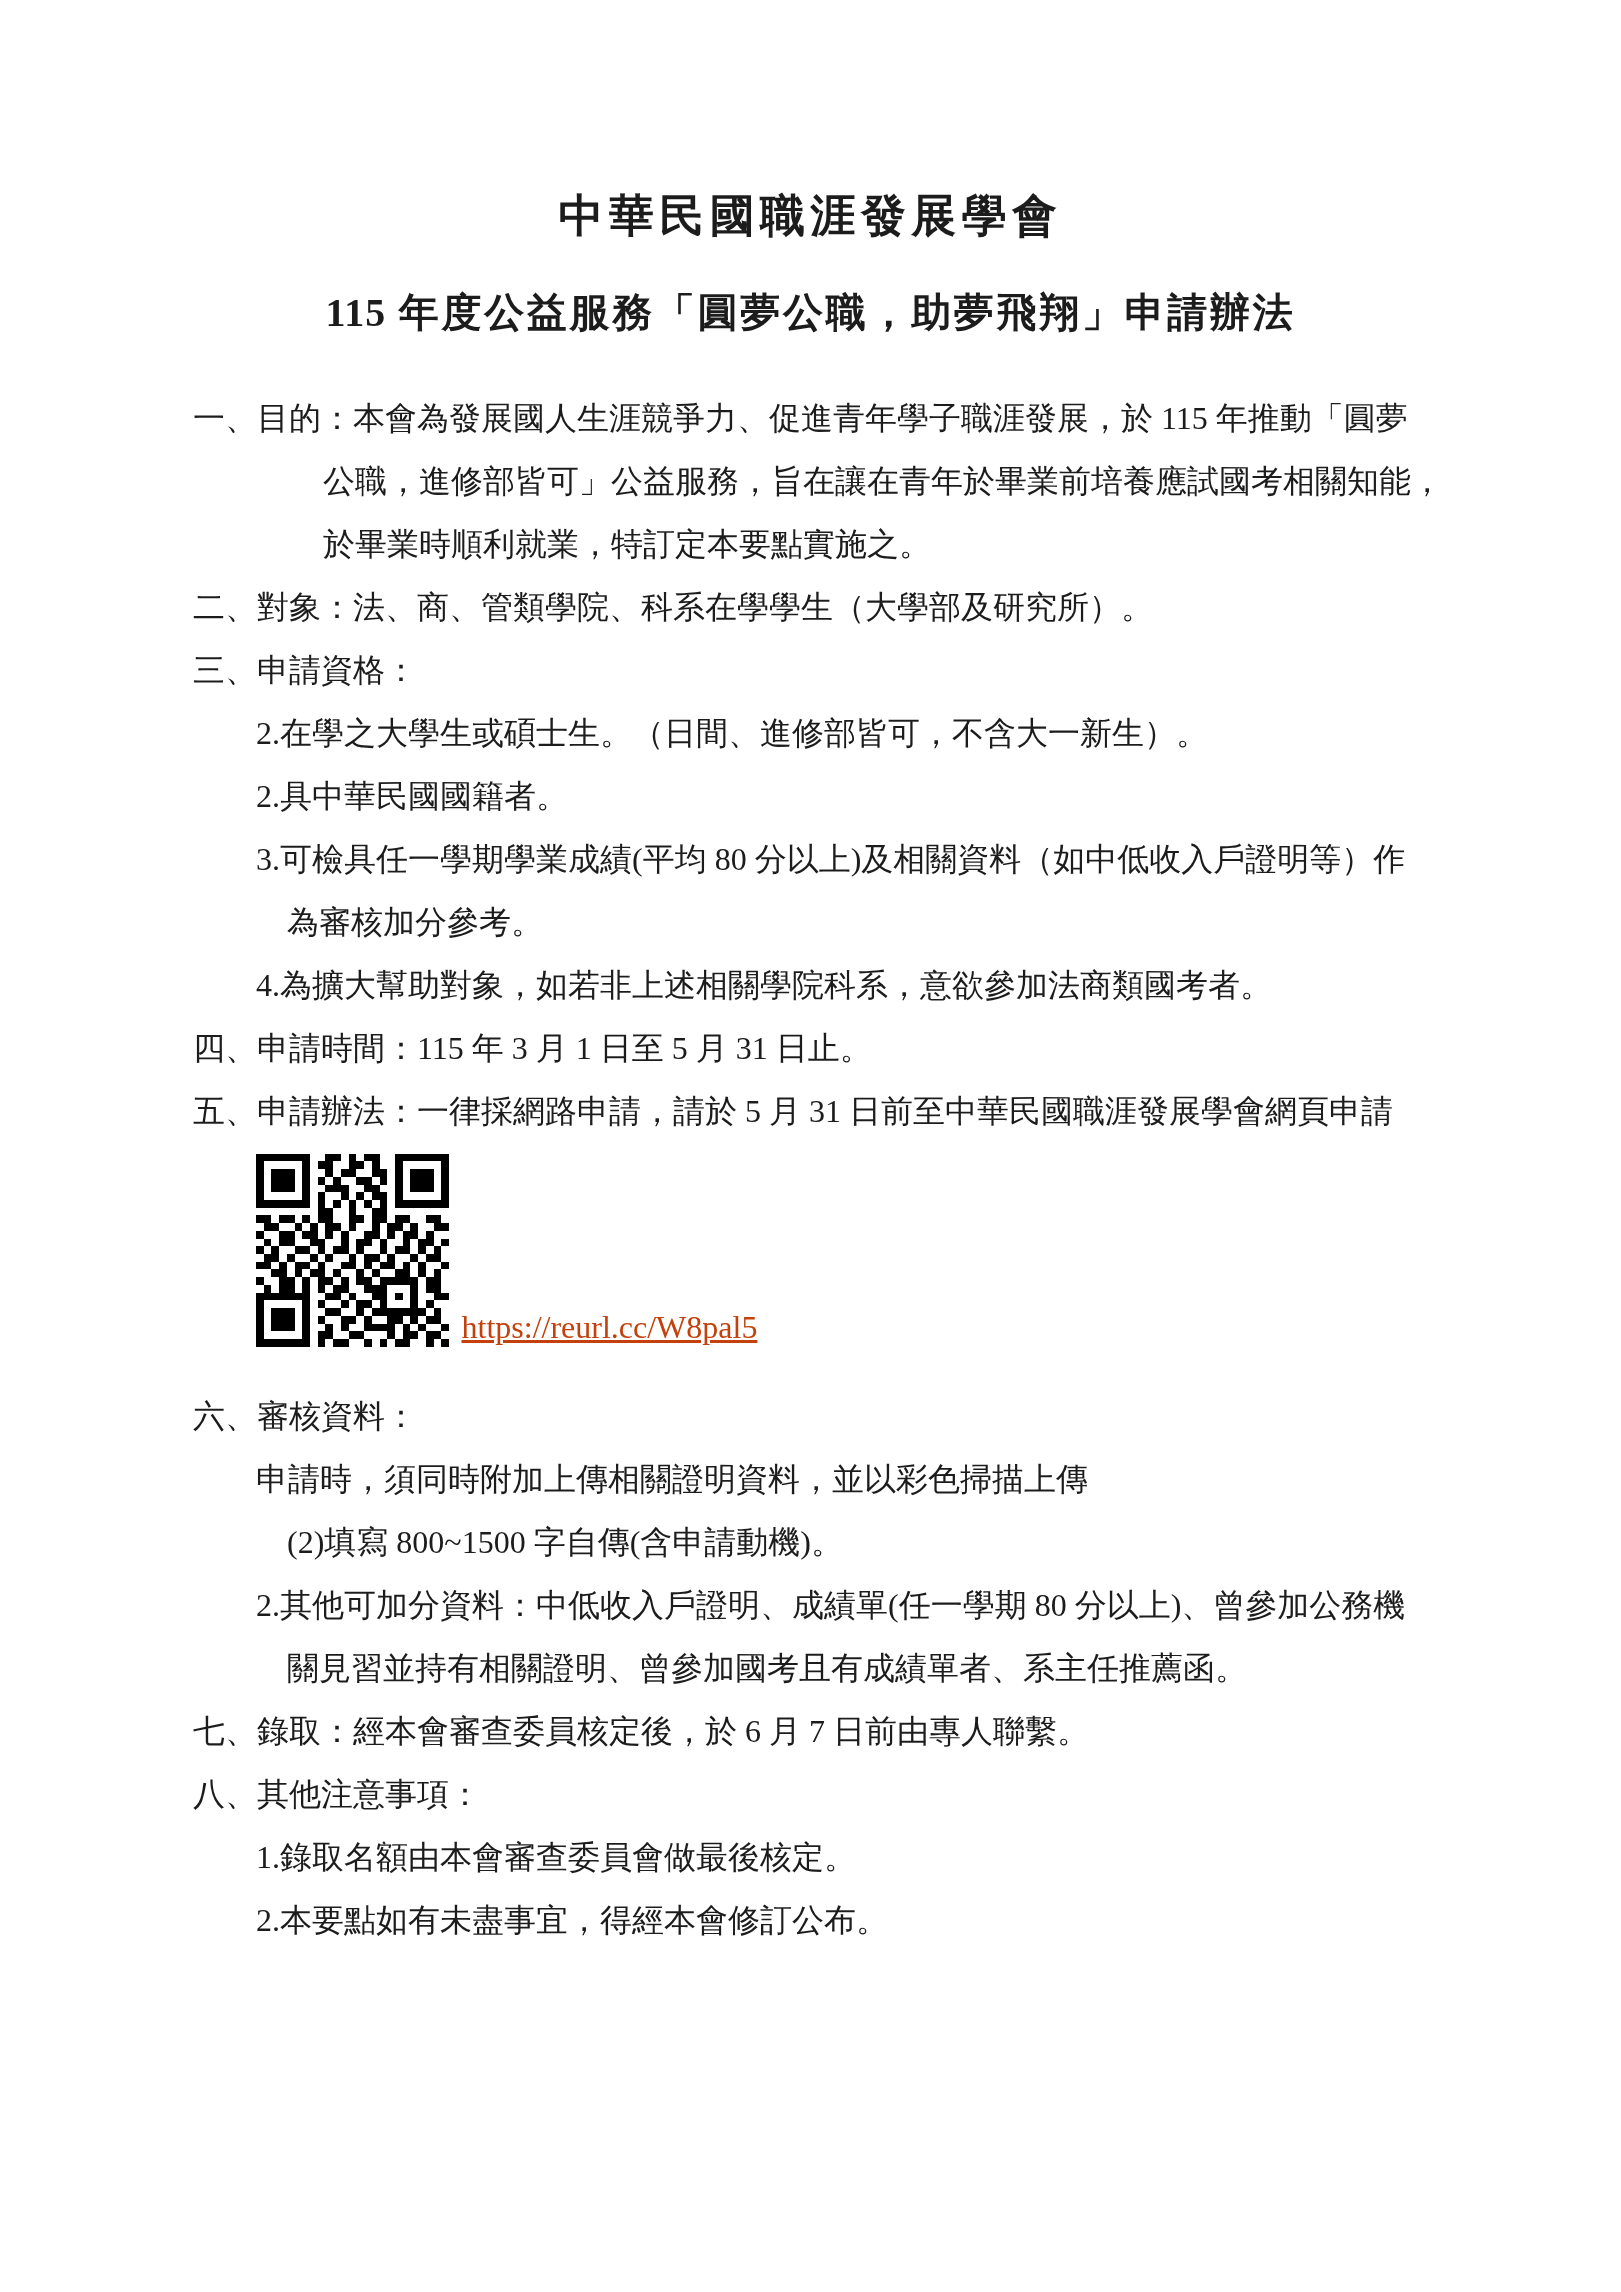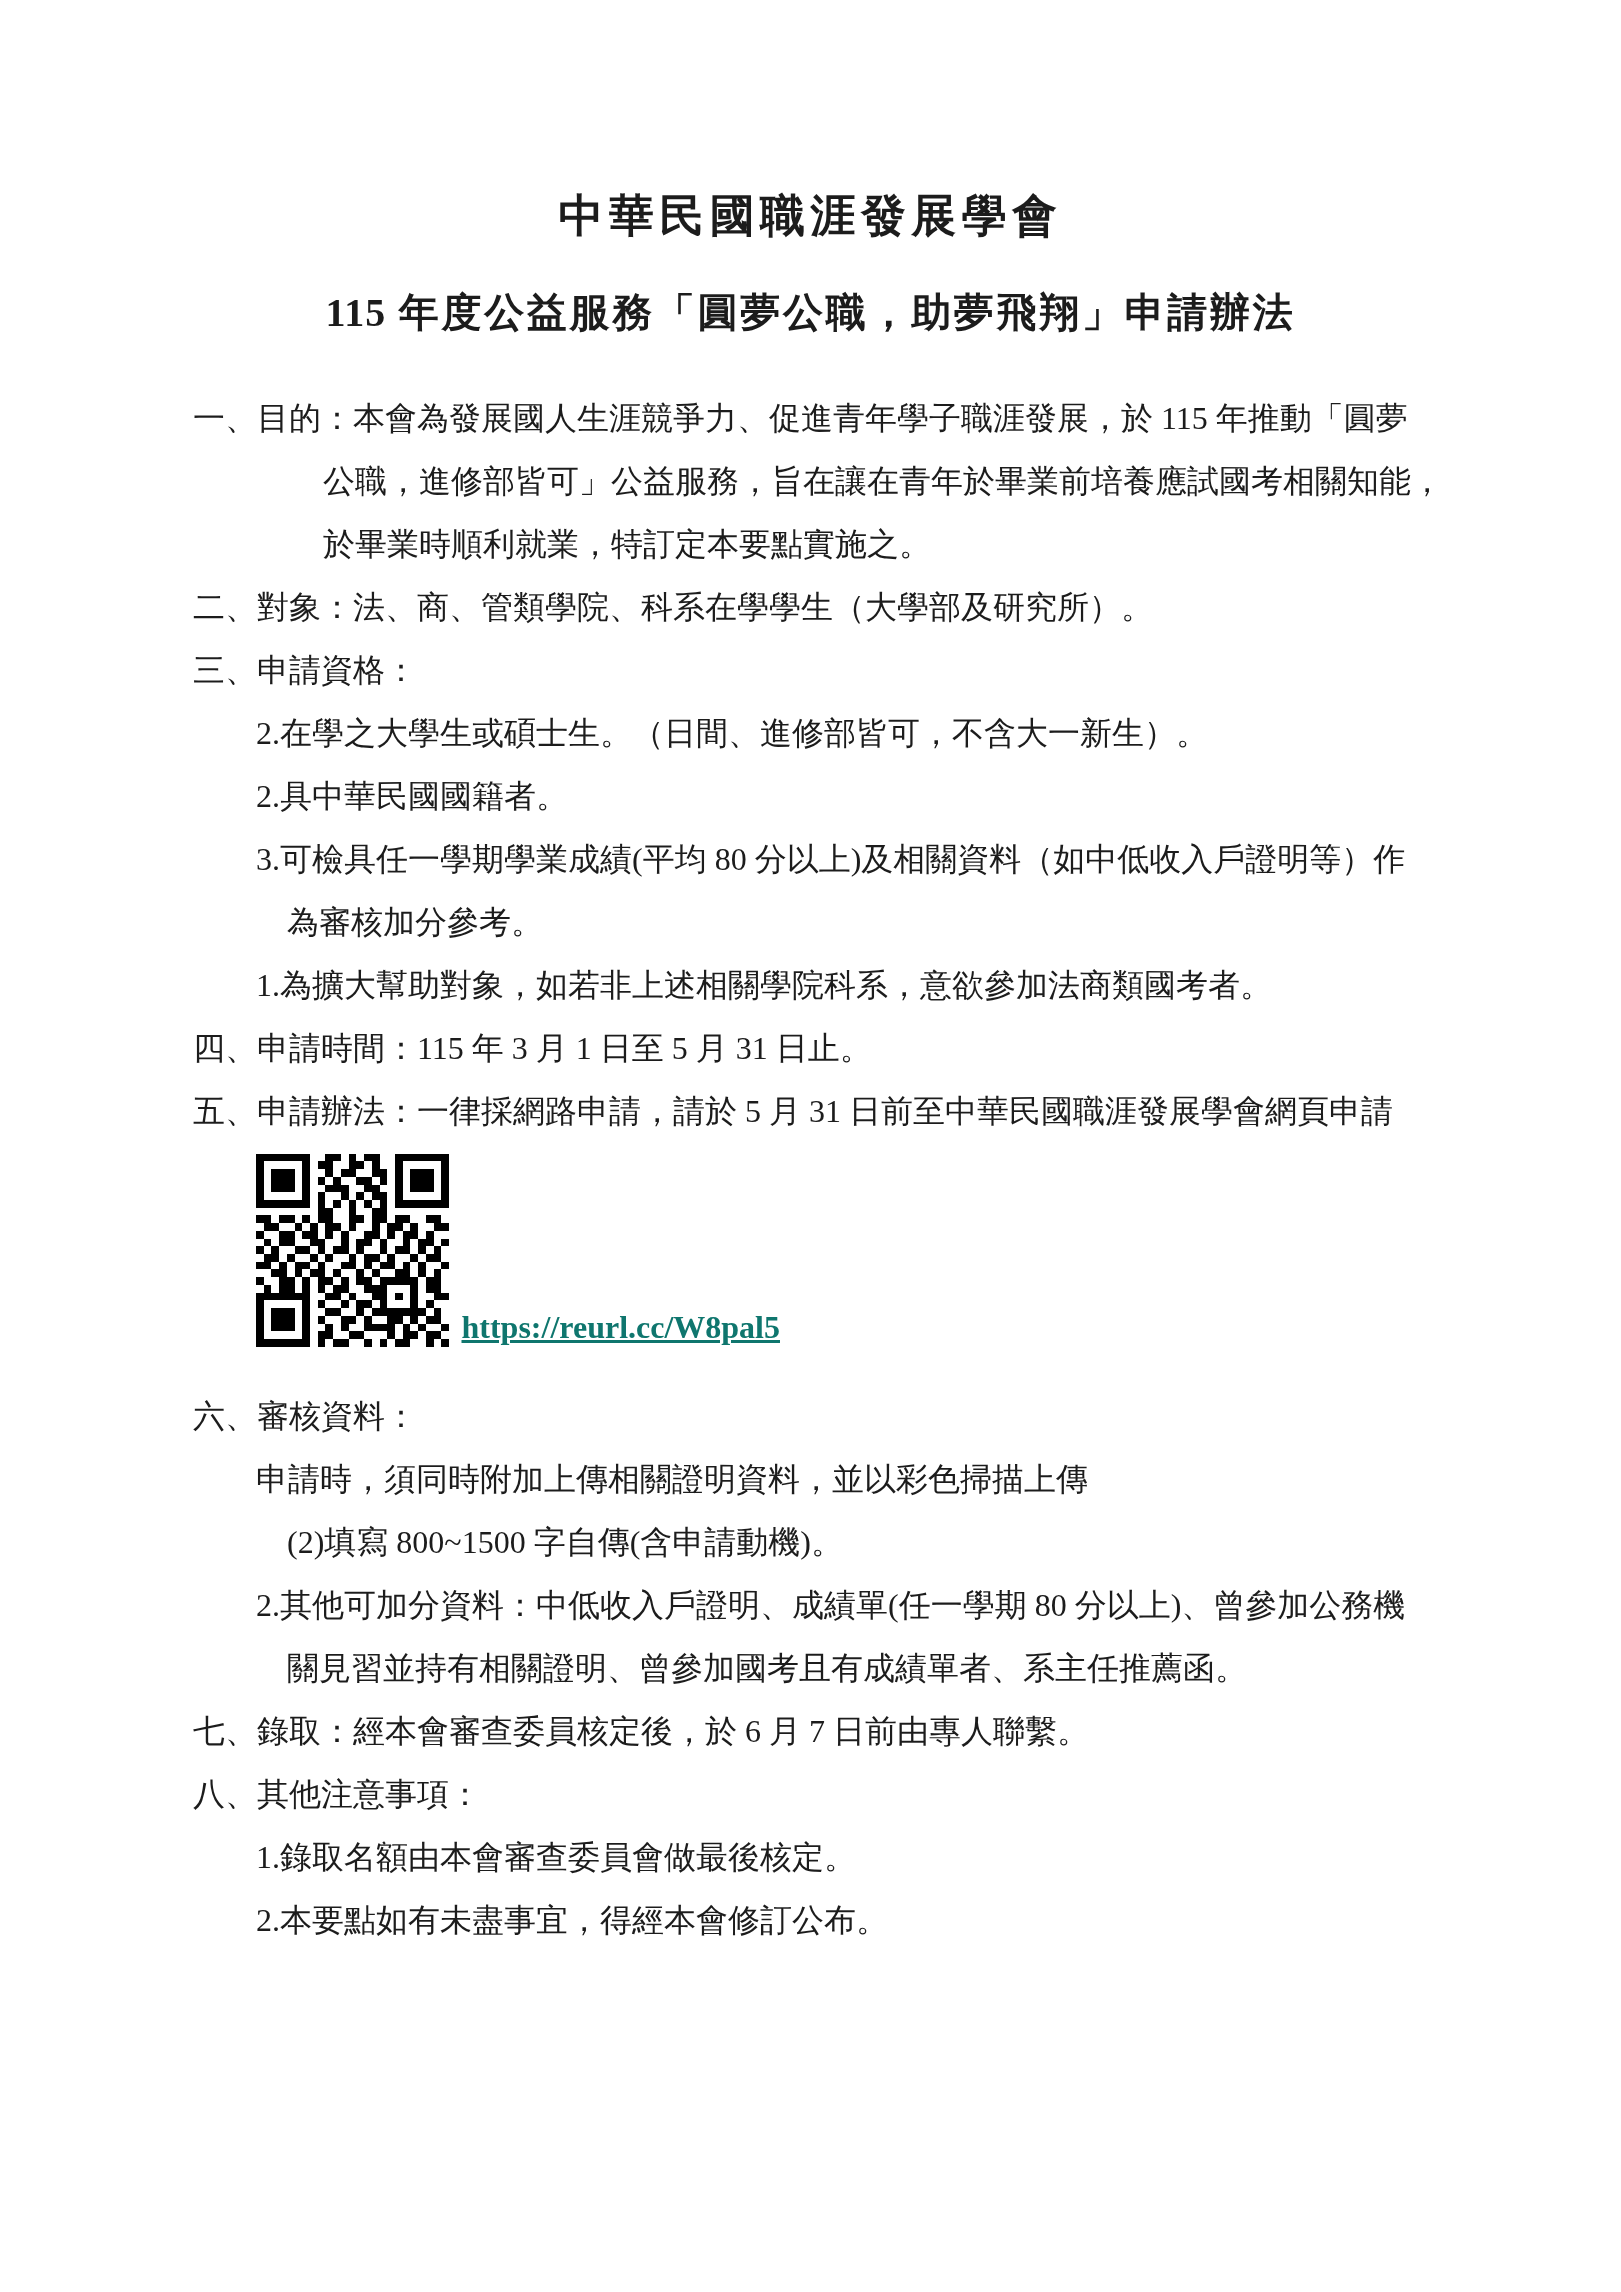--- a/index.html
+++ b/index.html
@@ -58,24 +58,23 @@
     display: grid;
     grid-template-columns: repeat(25, 1fr);
     grid-template-rows: repeat(25, 1fr);
     background: #ffffff;
     flex: 0 0 auto;
   }
   .qr-grid .on { background: #000000; }
   .qr-link {
     font-size: 32px;
     line-height: 39px;
-    color: #0f766e;
+    color: #c2410c;
     text-decoration: underline;
     cursor: pointer;
-    font-weight: bold;
   }
 </style>
 </head>
 <body>
 
 <div class="page">
 
   <div class="title-block">
     <div class="doc-title">中華民國職涯發展學會</div>
     <div class="doc-subtitle"><span class="num">115</span><span> 年度公益服務「圓夢公職，助夢飛翔」申請辦法</span></div>
@@ -87,21 +86,21 @@
     <div class="ln ind-a">公職，進修部皆可」公益服務，旨在讓在青年於畢業前培養應試國考相關知能，</div>
     <div class="ln ind-a">於畢業時順利就業，特訂定本要點實施之。</div>
 
     <div class="ln">二、對象：法、商、管類學院、科系在學學生（大學部及研究所）。</div>
 
     <div class="ln">三、申請資格：</div>
     <div class="ln ind-b">2.在學之大學生或碩士生。（日間、進修部皆可，不含大一新生）。</div>
     <div class="ln ind-b">2.具中華民國國籍者。</div>
     <div class="ln ind-b">3.可檢具任一學期學業成績(平均 80 分以上)及相關資料（如中低收入戶證明等）作</div>
     <div class="ln ind-c">為審核加分參考。</div>
-    <div class="ln ind-b">1.為擴大幫助對象，如若非上述相關學院科系，意欲參加法商類國考者。</div>
+    <div class="ln ind-b">4.為擴大幫助對象，如若非上述相關學院科系，意欲參加法商類國考者。</div>
 
     <div class="ln">四、申請時間：115 年 3 月 1 日至 5 月 31 日止。</div>
 
     <div class="ln">五、申請辦法：一律採網路申請，請於 5 月 31 日前至中華民國職涯發展學會網頁申請</div>
 
     <div class="qr-row">
       <div class="qr-grid">
           <div class="on" style="background: rgb(0, 0, 0);"></div>
           <div class="on" style="background: rgb(0, 0, 0);"></div>
           <div class="on" style="background: rgb(0, 0, 0);"></div>

